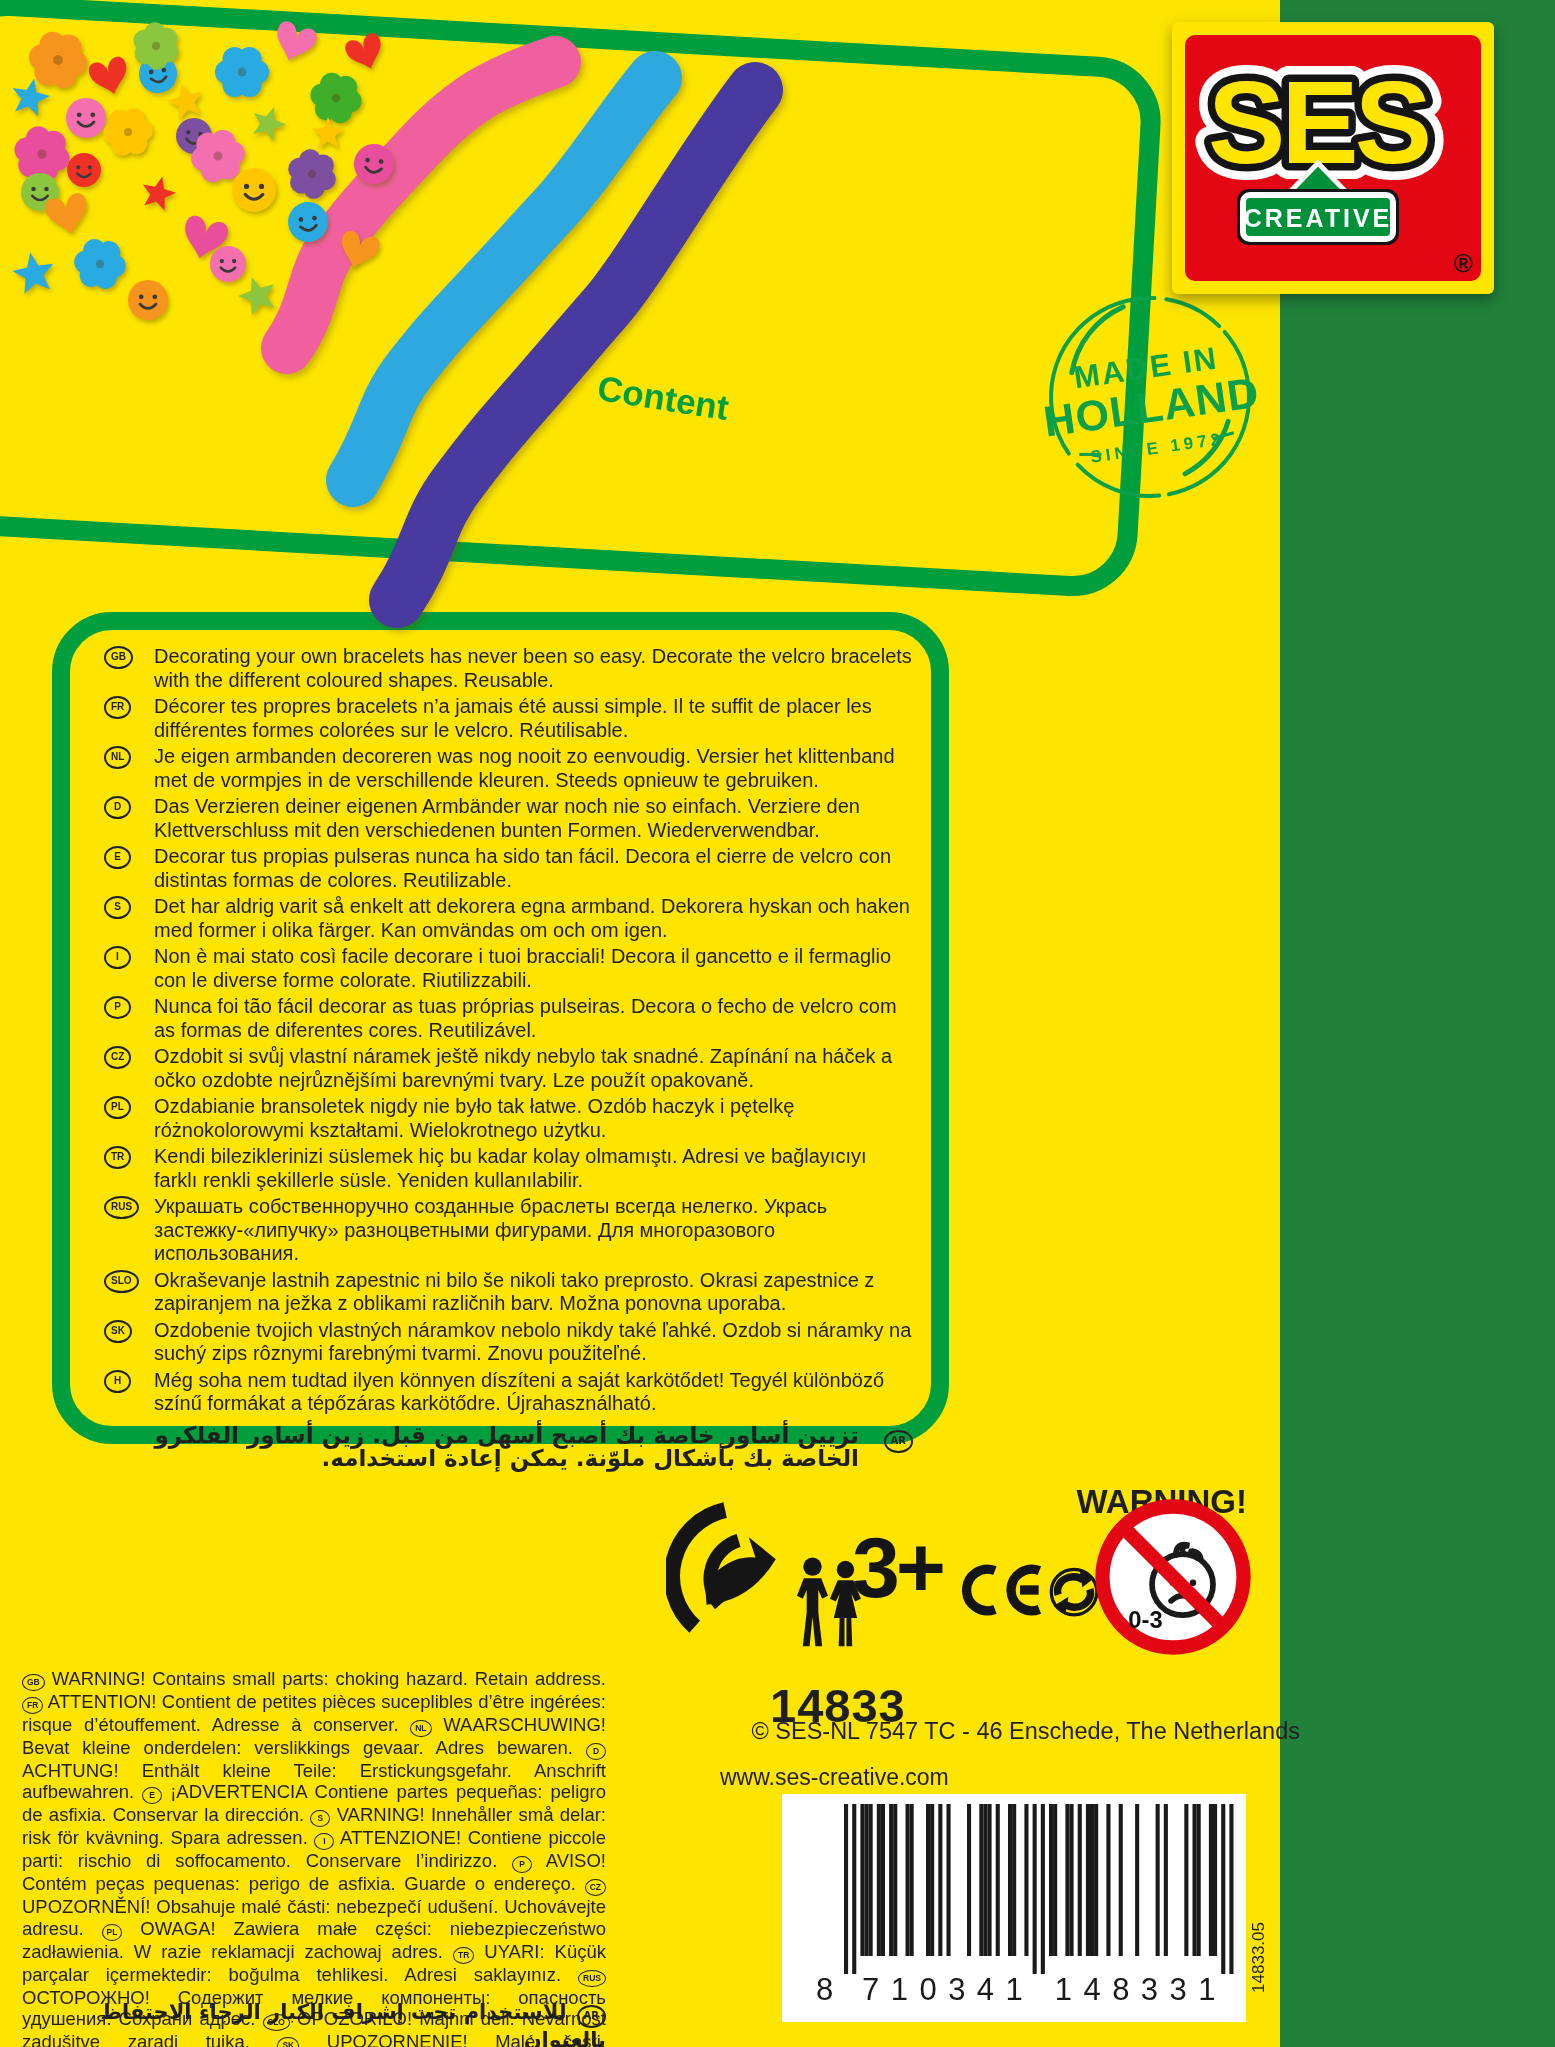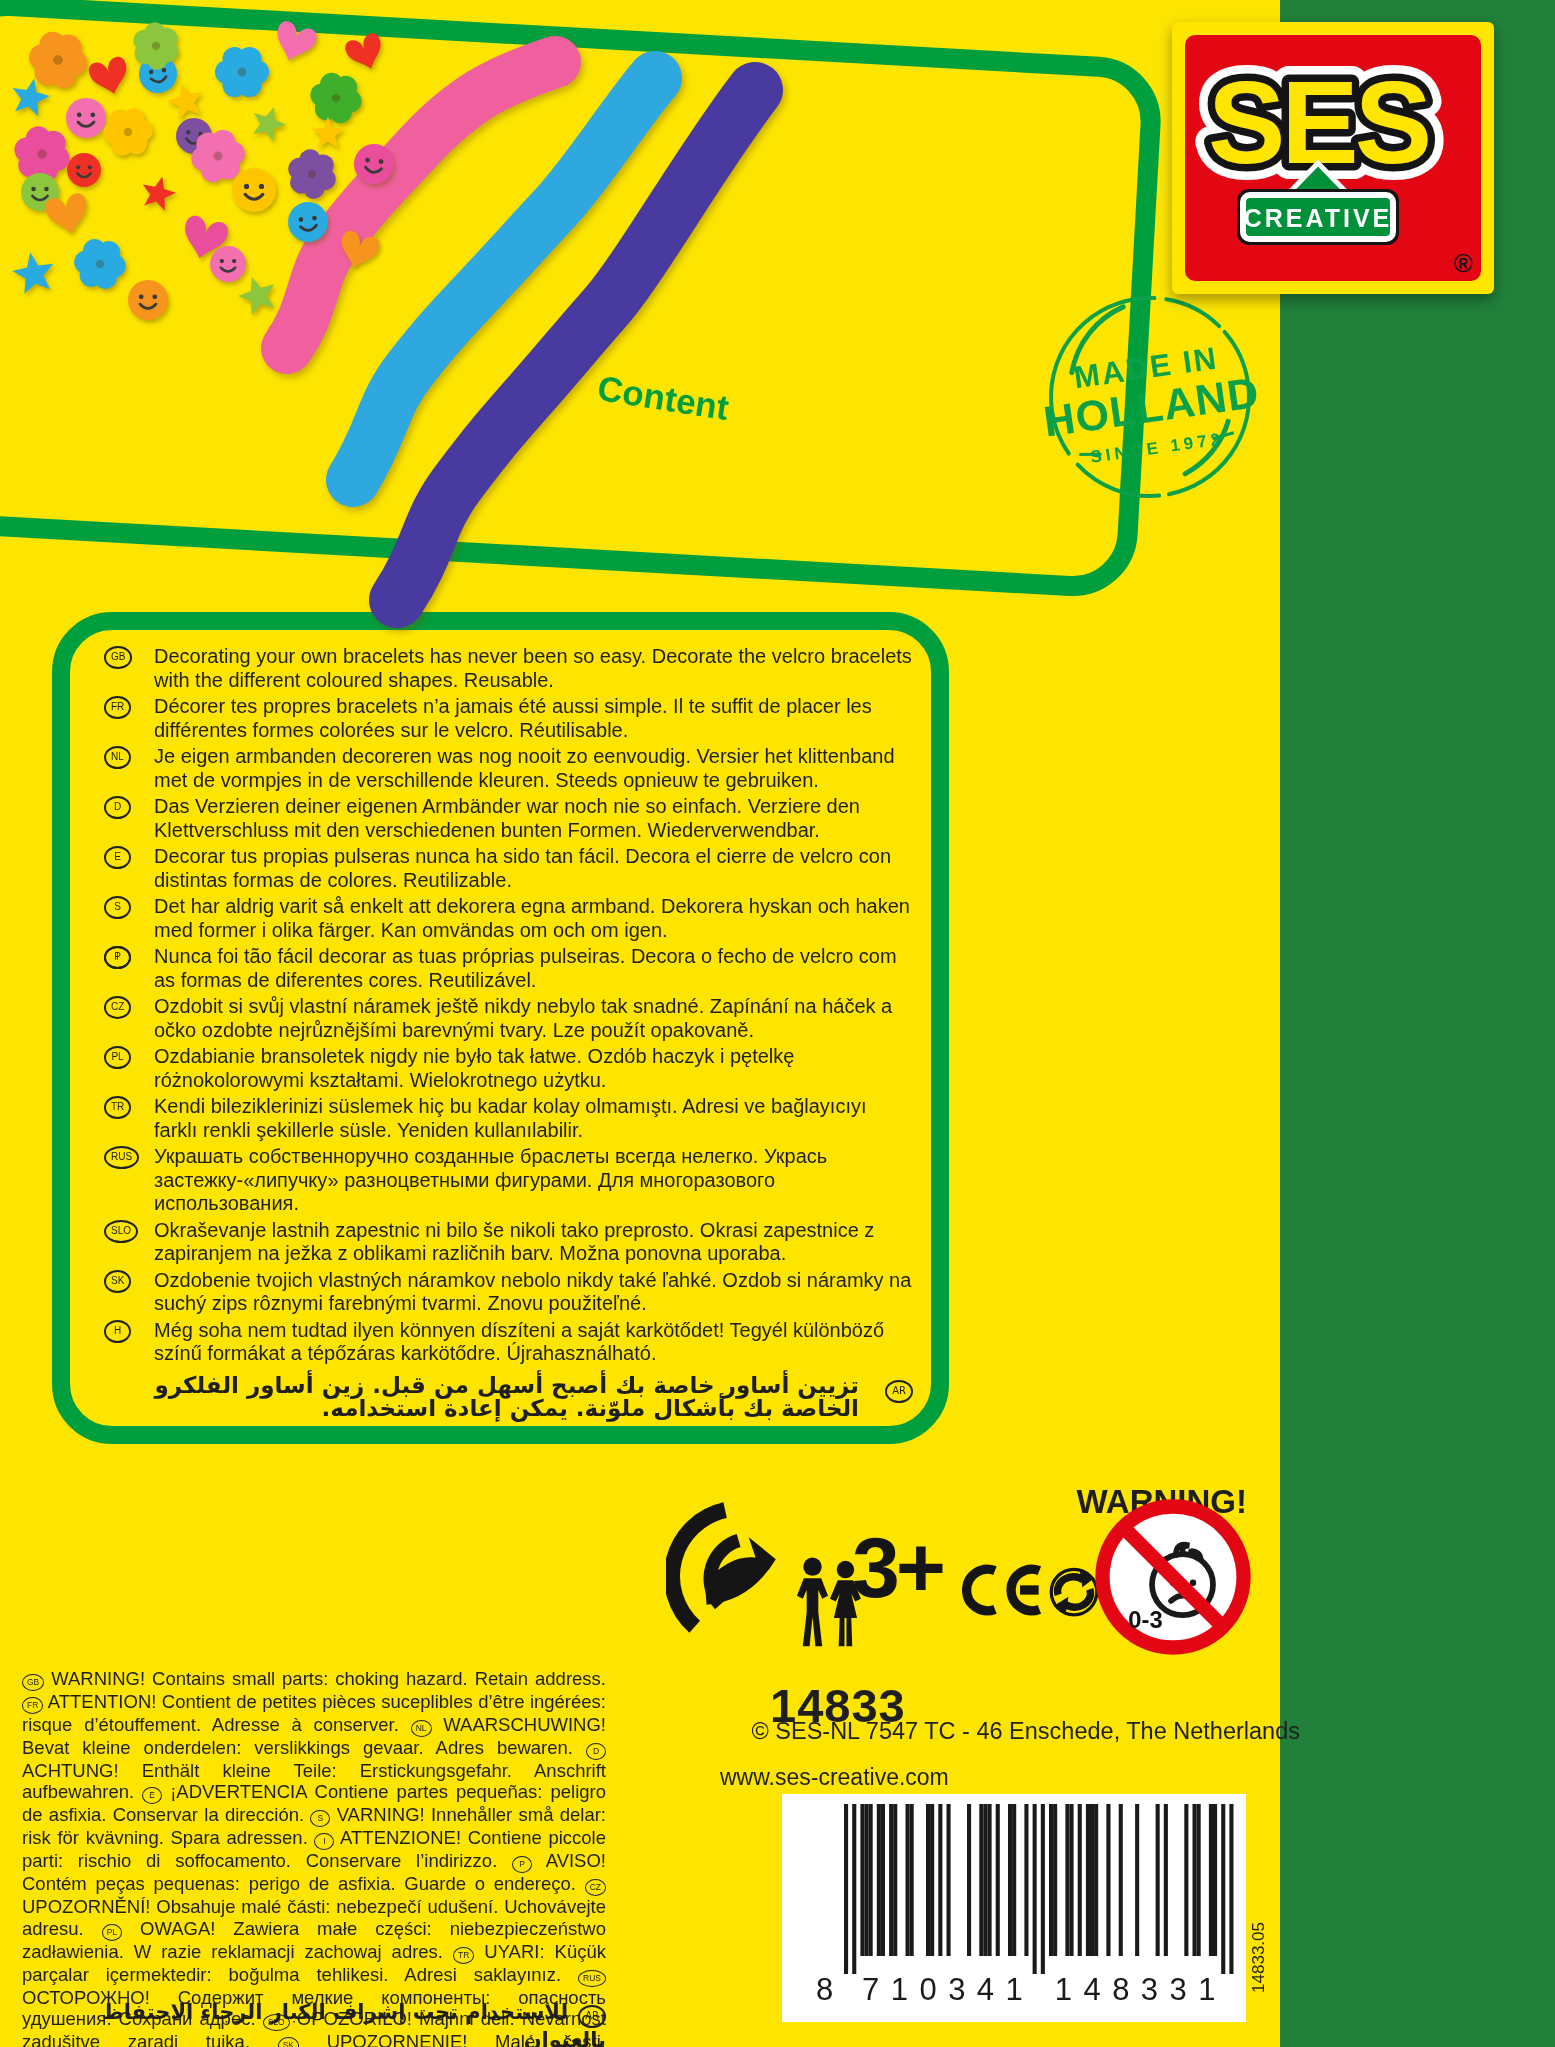--- a/index.html
+++ b/index.html
@@ -25,21 +25,21 @@
   .stamp{position:absolute;left:1024px;top:282px;width:252px;height:240px;z-index:4;}
   
   .desc-box{position:absolute;left:52px;top:612px;width:897px;height:832px;box-sizing:border-box;
        border:18px solid #009E3D;border-radius:60px;padding:15px 18px 0 34px;}
   .desc-entry{position:relative;padding-left:50px;font-size:20px;line-height:23.5px;margin-bottom:3px;}
   .desc-entry .bubble{position:absolute;left:0;top:1px;}
   .desc-entry.rtl{direction:rtl;padding-left:0;padding-right:54px;font-family:"DejaVu Sans",sans-serif;
        font-size:23px;font-weight:bold;margin-top:8px;}
   .desc-entry.rtl .bubble{left:auto;right:0;top:6px;direction:ltr;}
   .bubble{display:inline-block;border:2px solid #222;border-radius:50%;min-width:13px;padding:0 5px;
-       height:19px;line-height:17px;font-size:10px;font-weight:normal;text-align:center;box-sizing:content-box;}
+       height:19px;line-height:17px;font-size:10px;font-weight:bold;text-align:center;box-sizing:content-box;}
   
   .warning-title{position:absolute;right:308px;top:1483px;font-size:33px;font-weight:bold;}
   .icon-row svg,.icon-row div{position:absolute;}
   .age{left:852px;top:1524px;font-size:86px;font-weight:800;letter-spacing:-4px;line-height:1;color:#151515;}
   .item-number{position:absolute;left:770px;width:480px;top:1678px;
        font-size:47px;font-weight:700;letter-spacing:1px;}
   .address{position:absolute;left:720px;width:580px;top:1718px;text-align:right;font-size:23.5px;}
   .website{position:absolute;left:720px;width:580px;top:1764px;text-align:left;font-size:23px;}
   .barcode-box{position:absolute;left:782px;top:1794px;width:464px;height:228px;background:#fff;}
   .side-code{position:absolute;left:1249px;top:1922px;writing-mode:vertical-rl;transform:rotate(180deg);
@@ -290,21 +290,21 @@
   </div>
 
   <div class="desc-box">
     <div id="descriptions">
         <div class="desc-entry"><span class="bubble">GB</span><span>Decorating your own bracelets has never been so easy. Decorate the velcro bracelets with the different coloured shapes. Reusable.</span></div>
         <div class="desc-entry"><span class="bubble">FR</span><span>Décorer tes propres bracelets n’a jamais été aussi simple. Il te suffit de placer les différentes formes colorées sur le velcro. Réutilisable.</span></div>
         <div class="desc-entry"><span class="bubble">NL</span><span>Je eigen armbanden decoreren was nog nooit zo eenvoudig. Versier het klittenband met de vormpjes in de verschillende kleuren. Steeds opnieuw te gebruiken.</span></div>
         <div class="desc-entry"><span class="bubble">D</span><span>Das Verzieren deiner eigenen Armbänder war noch nie so einfach. Verziere den Klettverschluss mit den verschiedenen bunten Formen. Wiederverwendbar.</span></div>
         <div class="desc-entry"><span class="bubble">E</span><span>Decorar tus propias pulseras nunca ha sido tan fácil. Decora el cierre de velcro con distintas formas de colores. Reutilizable.</span></div>
         <div class="desc-entry"><span class="bubble">S</span><span>Det har aldrig varit så enkelt att dekorera egna armband. Dekorera hyskan och haken med former i olika färger. Kan omvändas om och om igen.</span></div>
-        <div class="desc-entry"><span class="bubble">I</span></div>
+        <div class="desc-entry"><span class="bubble">I</span><span>Non è mai stato così facile decorare i tuoi bracciali! Decora il gancetto e il fermaglio con le diverse forme colorate. Riutilizzabili.</span></div>
         <div class="desc-entry"><span class="bubble">P</span><span>Nunca foi tão fácil decorar as tuas próprias pulseiras. Decora o fecho de velcro com as formas de diferentes cores. Reutilizável.</span></div>
         <div class="desc-entry"><span class="bubble">CZ</span><span>Ozdobit si svůj vlastní náramek ještě nikdy nebylo tak snadné. Zapínání na háček a očko ozdobte nejrůznějšími barevnými tvary. Lze použít opakovaně.</span></div>
         <div class="desc-entry"><span class="bubble">PL</span><span>Ozdabianie bransoletek nigdy nie było tak łatwe. Ozdób haczyk i pętelkę różnokolorowymi kształtami. Wielokrotnego użytku.</span></div>
         <div class="desc-entry"><span class="bubble">TR</span><span>Kendi bileziklerinizi süslemek hiç bu kadar kolay olmamıştı. Adresi ve bağlayıcıyı farklı renkli şekillerle süsle. Yeniden kullanılabilir.</span></div>
         <div class="desc-entry"><span class="bubble">RUS</span><span>Украшать собственноручно созданные браслеты всегда нелегко. Укрась застежку-«липучку» разноцветными фигурами. Для многоразового использования.</span></div>
         <div class="desc-entry"><span class="bubble">SLO</span><span>Okraševanje lastnih zapestnic ni bilo še nikoli tako preprosto. Okrasi zapestnice z zapiranjem na ježka z oblikami različnih barv. Možna ponovna uporaba.</span></div>
         <div class="desc-entry"><span class="bubble">SK</span><span>Ozdobenie tvojich vlastných náramkov nebolo nikdy také ľahké. Ozdob si náramky na suchý zips rôznymi farebnými tvarmi.  Znovu použiteľné.</span></div>
         <div class="desc-entry"><span class="bubble">H</span><span>Még soha nem tudtad ilyen könnyen díszíteni a saját karkötődet! Tegyél különböző színű formákat a tépőzáras karkötődre. Újrahasználható.</span></div>
         <div class="desc-entry rtl"><span class="bubble">AR</span><span>تزيين أساور خاصة بك أصبح أسهل من قبل. زين أساور الفلكرو الخاصة بك بأشكال ملوّنة. يمكن إعادة استخدامه.</span></div>
       </div>

